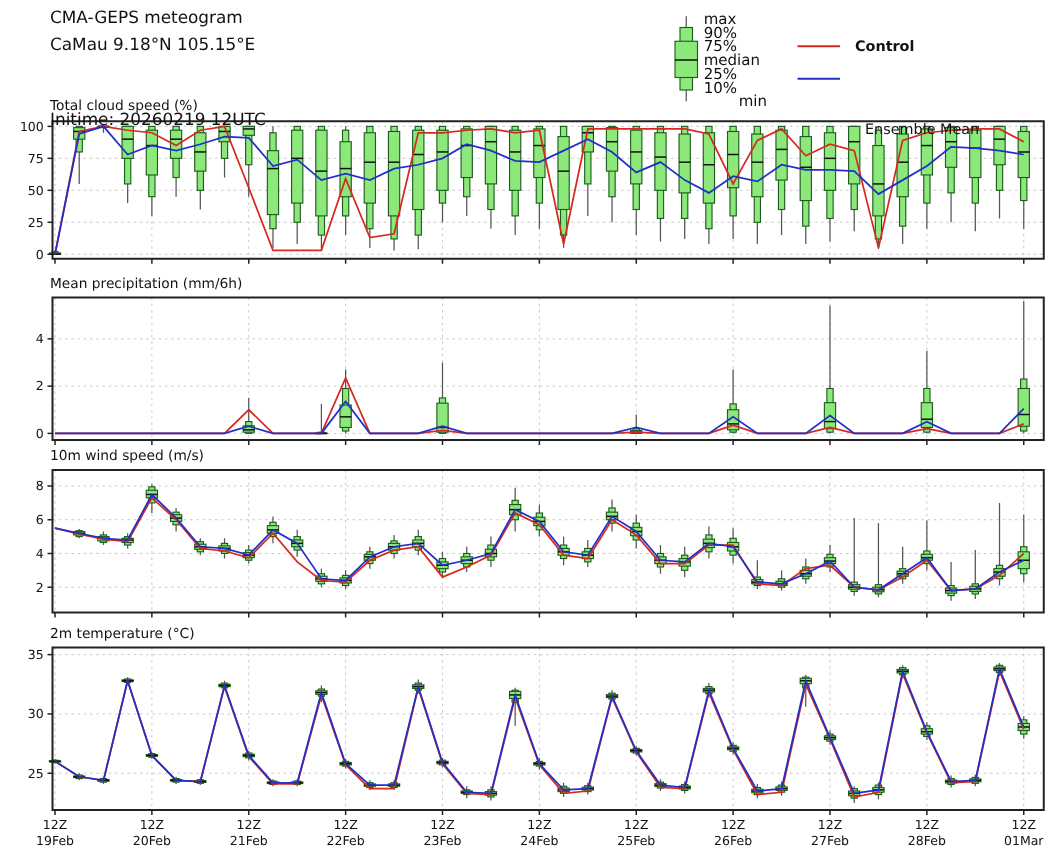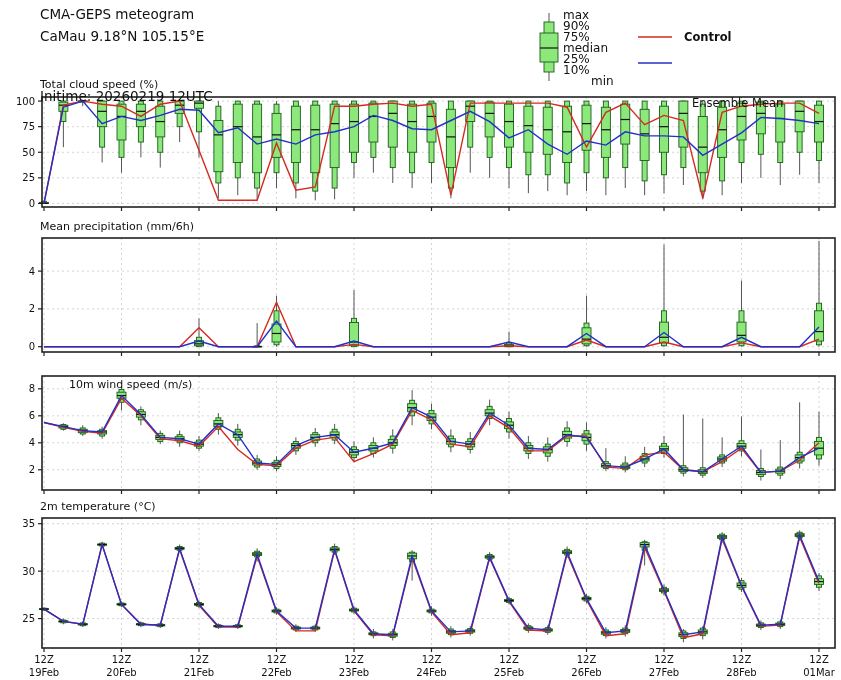--- a/index.html
+++ b/index.html
@@ -753,16 +753,16 @@
     <span class="boxlab" style="left:591px;top:76px;">min</span>
   </div>
 
   <div>
     <div class="lleg" style="left:684px;top:30px;font-weight:bold;">Control</div>
     <div class="lleg" style="left:692px;top:56px;margin-top:40px;">Ensemble Mean</div>
   </div>
 
   <div class="ptitle" style="left:40px;top:78px;">Total cloud speed (%)</div>
   <div class="ptitle" style="left:40px;top:220px;">Mean precipitation (mm/6h)</div>
-  <div class="ptitle" style="left:40px;top:378px;margin-left:29px;">10m wind speed (m/s)</div>
+  <div class="ptitle" style="left:40px;top:358px;">10m wind speed (m/s)</div>
   <div class="ptitle" style="left:40px;top:500px;">2m temperature (°C)</div>
 
 </div>
 
 </body></html>

